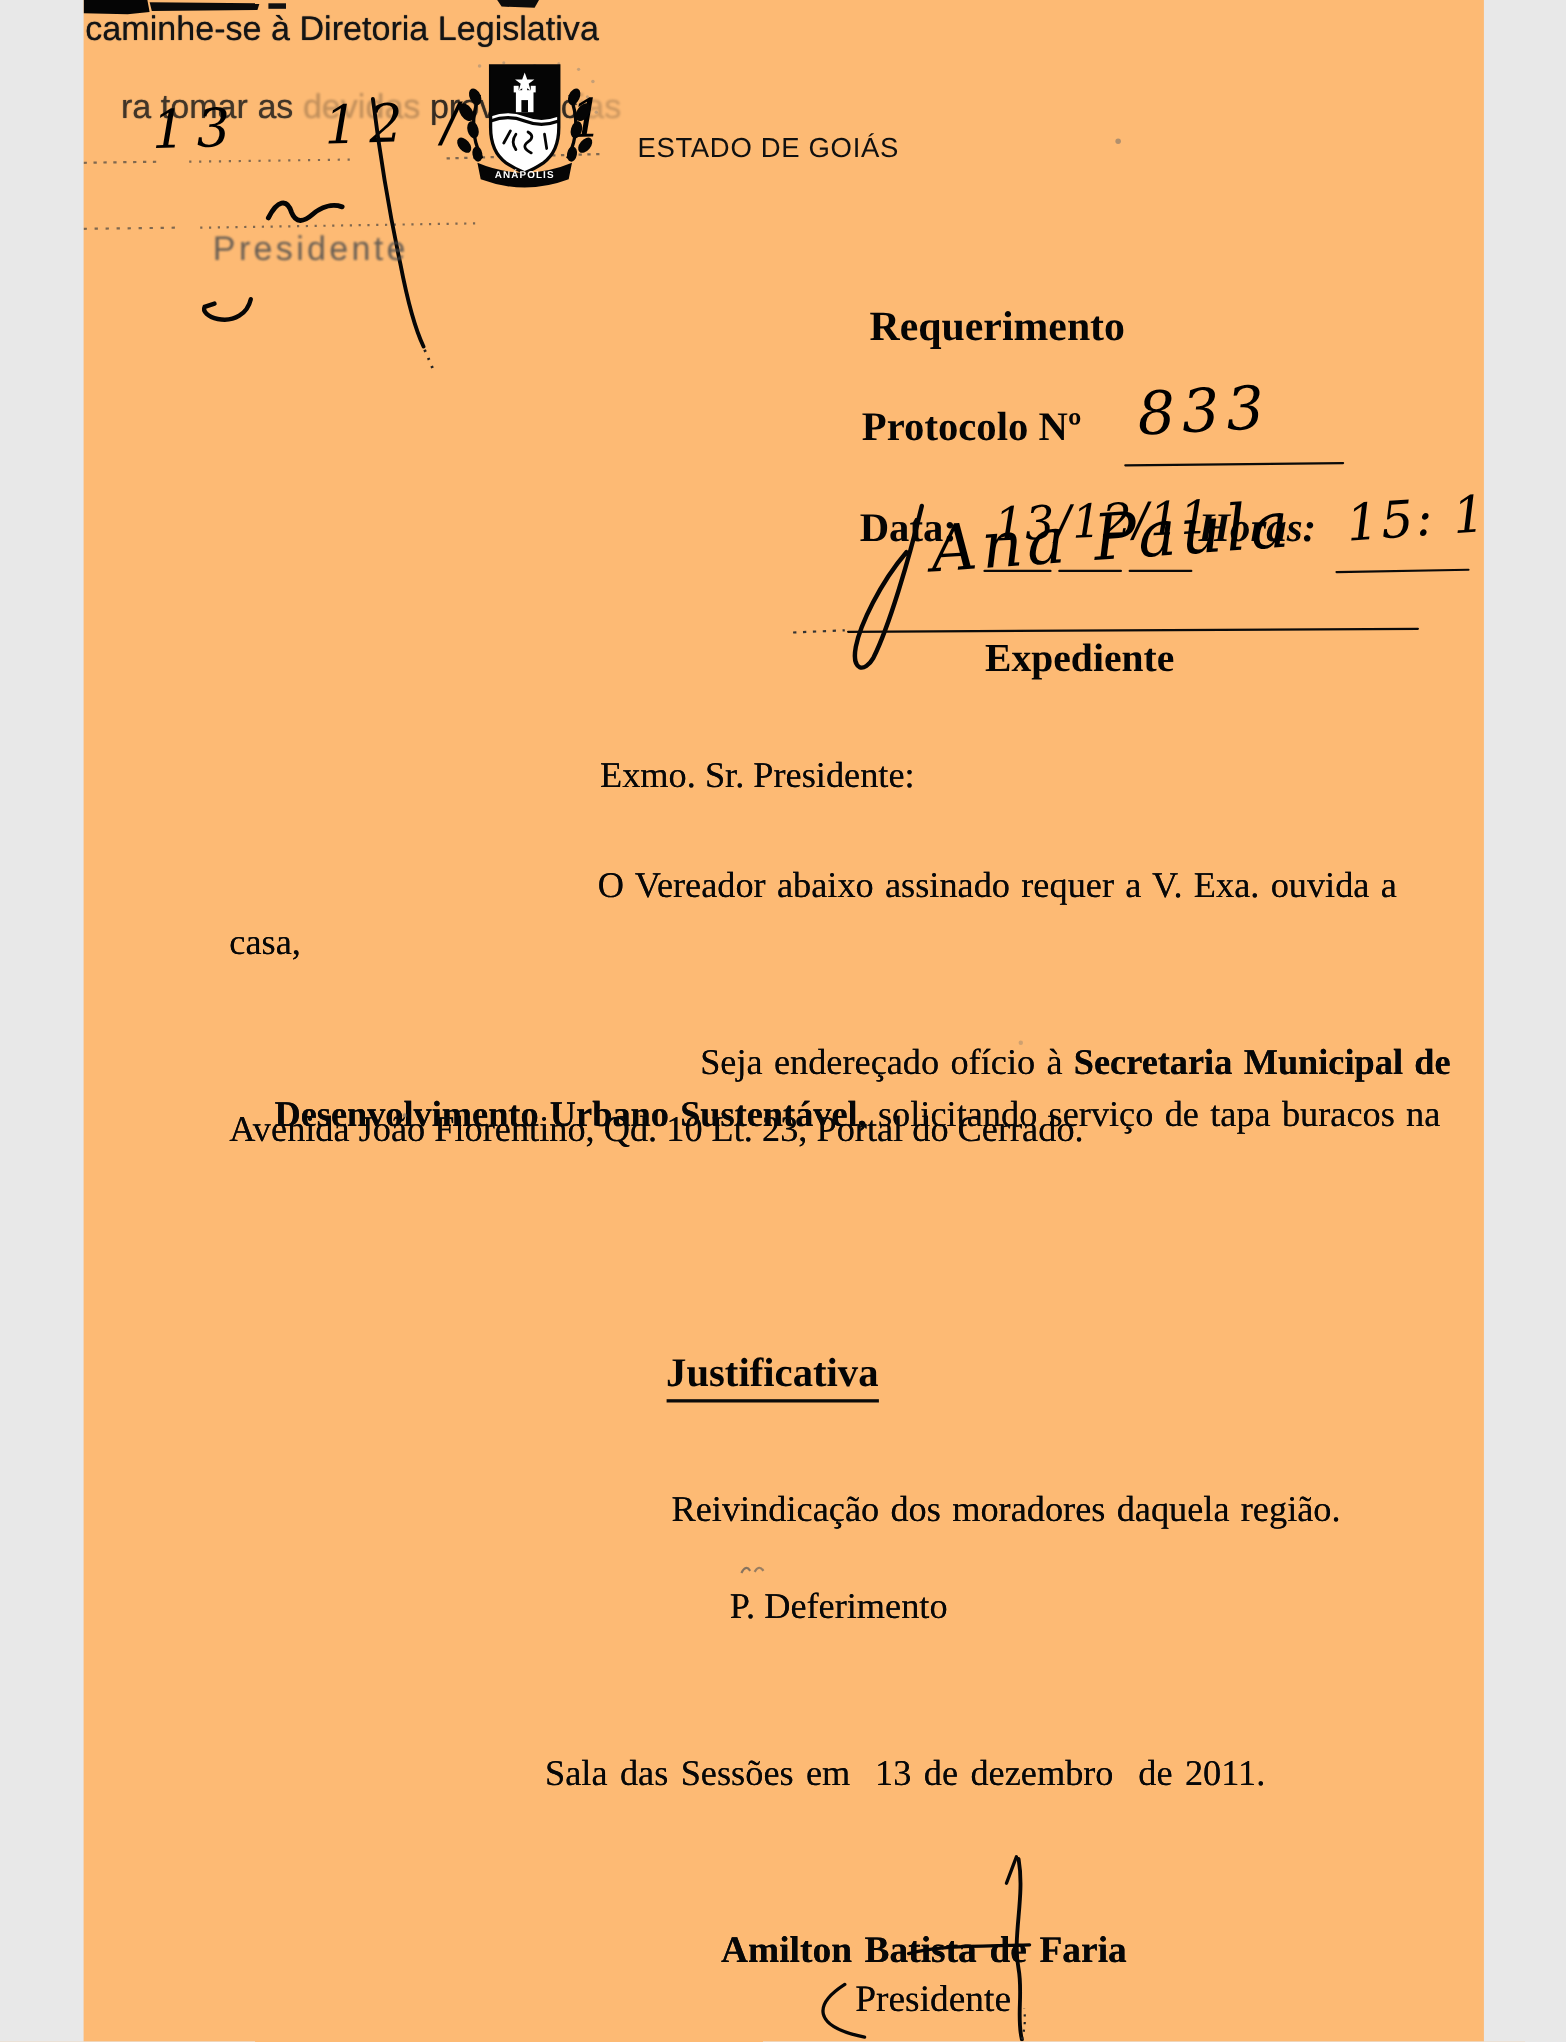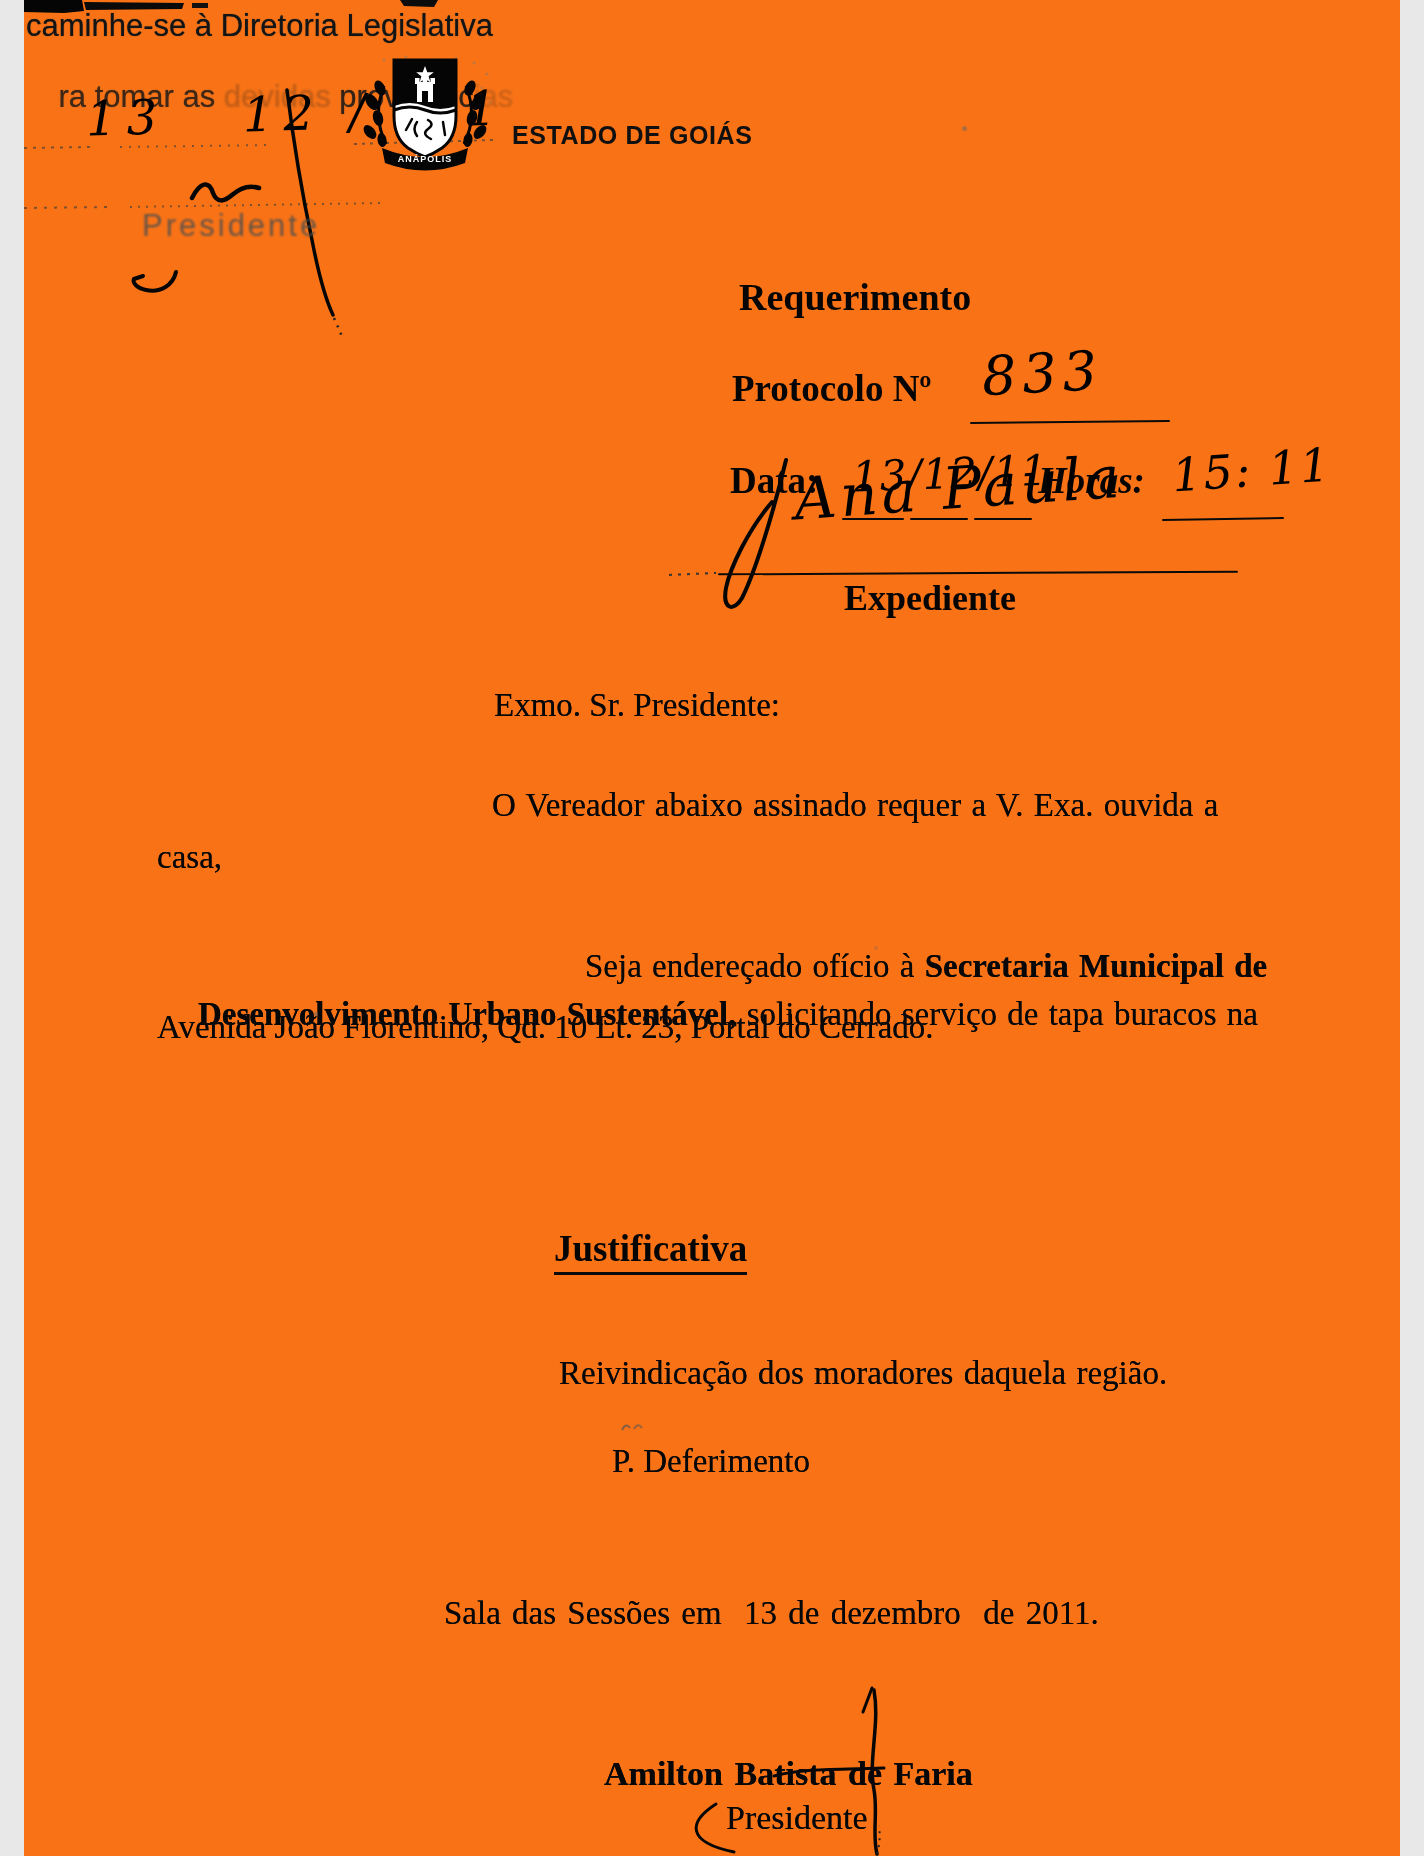--- a/index.html
+++ b/index.html
@@ -1,17 +1,17 @@
 <!DOCTYPE html>
 <html><head>
 <meta charset="utf-8">
 <style>
   html,body{margin:0;padding:0;background:#e8e8e8;}
   .page{
-    position:relative;width:1376px;height:1856px;background:#f97316;
+    position:relative;width:1273px;height:1856px;background:#fdba74;
     margin:0 auto;overflow:hidden;
     font-family:"Liberation Serif",serif;color:#0a0a0a;
   }
   .abs{position:absolute;white-space:pre;line-height:1.05;}
   
   .doc{font-family:"Liberation Serif",serif;font-size:33px;color:#070707;text-shadow:0 0 .4px #222;}
   .doc-b{font-weight:bold;}
   .title-serif{font-family:"Liberation Serif",serif;font-weight:bold;font-size:38px;color:#050505;}
   .label-serif{font-family:"Liberation Serif",serif;font-weight:bold;font-size:37px;color:#050505;}
   
@@ -125,21 +125,21 @@
         <path d="M89,68 l2,13"></path>
       </g>
     </g>
 
     <g>
       <path d="M28,94 Q71,112 114,94 L111,109 Q71,124 31,109 Z" fill="#050505"></path>
       <text x="71" y="108" text-anchor="middle" fill="#ffffff" font-family="Liberation Sans, sans-serif" font-size="9" font-weight="bold" letter-spacing="1">ANÁPOLIS</text>
     </g>
   </svg>
 
-  <div class="abs hdr2" style="left:488px;top:122px;font-weight:bold;">ESTADO DE GOIÁS</div>
+  <div class="abs hdr2" style="left:504px;top:122px;">ESTADO DE GOIÁS</div>
   <div class="speck" style="left:938px;top:126px;width:5px;height:5px;opacity:.5;"></div>
 
   <div class="abs title-serif" style="left:715px;top:278px;">Requerimento</div>
 
   <div class="abs label-serif" style="left:708px;top:370px;">Protocolo Nº</div>
   <div class="abs hw hw-proto" style="left:958px;top:346px;">833</div>
   <div class="ink-line" style="left:946px;top:421px;width:200px;transform:rotate(-.6deg);"></div>
 
   <div class="abs label-serif" style="left:706px;top:462px;">Data:</div>
   <div class="abs hw hw-date" style="left:828px;top:452px;">13/12/11</div>

